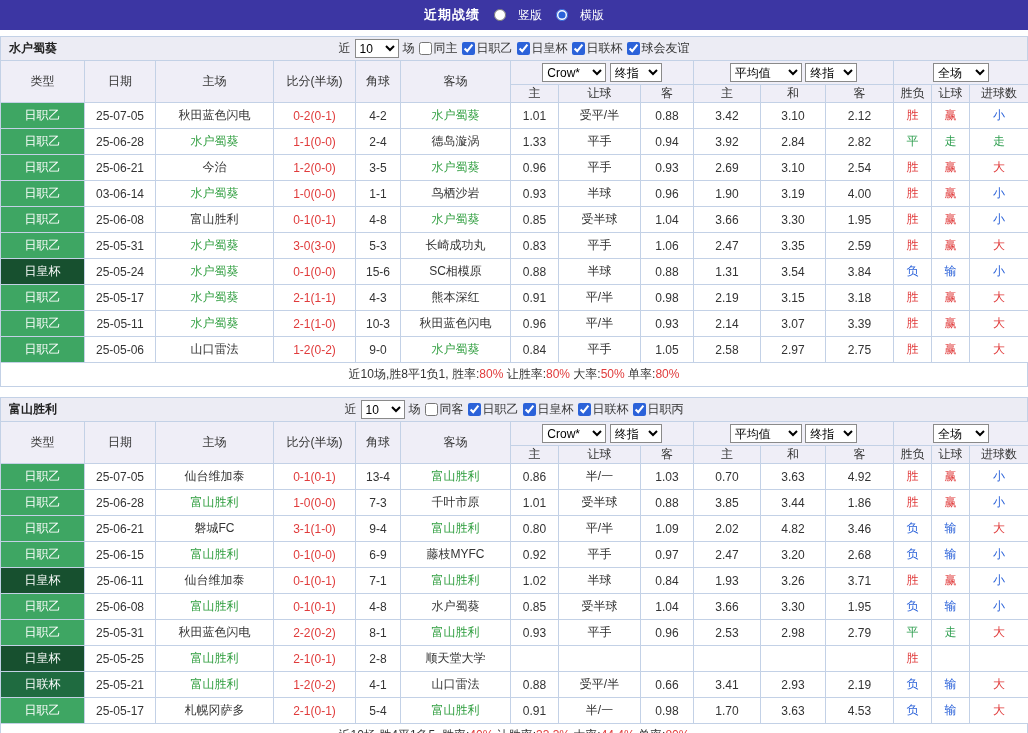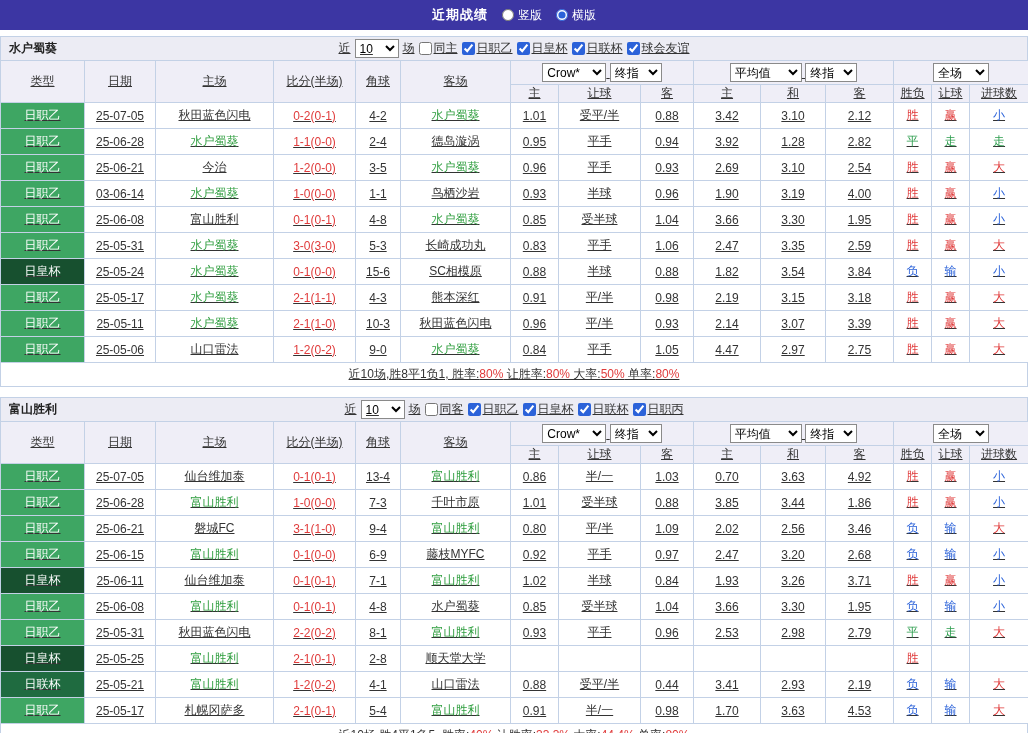--- a/index.html
+++ b/index.html
@@ -1,21 +1,21 @@
 <!DOCTYPE html>
 <html><head>
 <meta charset="utf-8">
 <style>
   html,body{margin:0;padding:0;}
   body{width:1028px;font-family:"Liberation Sans","DejaVu Sans",sans-serif;font-size:12px;color:#333;background:#fff;}
   .topbar{height:30px;background:#3c36a3;display:flex;align-items:center;justify-content:center;gap:14px;color:#fff;}
   .topbar-title{font-weight:bold;font-size:13px;letter-spacing:1px;}
-  .radio-opt{display:flex;align-items:center;gap:4px;cursor:pointer;}
+  .radio-opt{display:flex;align-items:center;gap:12px;cursor:pointer;}
   .radio-opt input{margin:0;width:12px;height:12px;accent-color:#2b62d9;}
-  .block{margin-top:6px;text-decoration:underline;}
+  .block{margin-top:6px;}
   .block + .block{margin-top:10px;}
   .section-bar{position:relative;height:23px;background:#ececf4;border:1px solid #c3d1e6;border-bottom:none;display:flex;align-items:center;}
   .team-name{position:absolute;left:8px;font-weight:bold;color:#222;}
   .filters{margin:0 auto;display:flex;align-items:center;gap:4px;}
   .filters label{display:flex;align-items:center;gap:2px;cursor:pointer;}
   .filters input[type=checkbox]{width:13px;height:13px;margin:0;accent-color:#2b62d9;}
   select{font-size:12px;height:19px;border:1px solid #8a8a8a;background:#fff;}
   .sel-count{width:44px;}
   .sel-src{width:64px;}
   .sel-time{width:52px;}
@@ -147,25 +147,25 @@
           <td style="color: rgb(224, 59, 59);">赢</td>
           <td style="color: rgb(43, 98, 217);">小</td>
         </tr>
         <tr>
           <td class="type" style="background: rgb(62, 166, 99);">日职乙</td>
           <td>25-06-28</td>
           <td class="team focus">水户蜀葵</td>
           <td class="score">1-1(0-0)</td>
           <td>2-4</td>
           <td class="team">德岛漩涡</td>
-          <td>0.95</td>
+          <td>1.33</td>
           <td>平手</td>
           <td>0.94</td>
           <td>3.92</td>
-          <td>1.28</td>
+          <td>2.84</td>
           <td>2.82</td>
           <td style="color: rgb(46, 158, 79);">平</td>
           <td style="color: rgb(46, 158, 79);">走</td>
           <td style="color: rgb(46, 158, 79);">走</td>
         </tr>
         <tr>
           <td class="type" style="background: rgb(62, 166, 99);">日职乙</td>
           <td>25-06-21</td>
           <td class="team">今治</td>
           <td class="score">1-2(0-0)</td>
@@ -235,21 +235,21 @@
         <tr>
           <td class="type" style="background: rgb(23, 80, 47);">日皇杯</td>
           <td>25-05-24</td>
           <td class="team focus">水户蜀葵</td>
           <td class="score">0-1(0-0)</td>
           <td>15-6</td>
           <td class="team">SC相模原</td>
           <td>0.88</td>
           <td>半球</td>
           <td>0.88</td>
-          <td>1.82</td>
+          <td>1.31</td>
           <td>3.54</td>
           <td>3.84</td>
           <td style="color: rgb(43, 98, 217);">负</td>
           <td style="color: rgb(43, 98, 217);">输</td>
           <td style="color: rgb(43, 98, 217);">小</td>
         </tr>
         <tr>
           <td class="type" style="background: rgb(62, 166, 99);">日职乙</td>
           <td>25-05-17</td>
           <td class="team focus">水户蜀葵</td>
@@ -286,21 +286,21 @@
         <tr>
           <td class="type" style="background: rgb(62, 166, 99);">日职乙</td>
           <td>25-05-06</td>
           <td class="team">山口雷法</td>
           <td class="score">1-2(0-2)</td>
           <td>9-0</td>
           <td class="team focus">水户蜀葵</td>
           <td>0.84</td>
           <td>平手</td>
           <td>1.05</td>
-          <td>4.47</td>
+          <td>2.58</td>
           <td>2.97</td>
           <td>2.75</td>
           <td style="color: rgb(224, 59, 59);">胜</td>
           <td style="color: rgb(224, 59, 59);">赢</td>
           <td style="color: rgb(224, 59, 59);">大</td>
         </tr>
       </tbody>
   </table>
   <div class="foot"><span style="color: rgb(51, 51, 51);">近10场,胜8平1负1, 胜率:</span><span style="color: rgb(224, 59, 59);">80%</span><span style="color: rgb(51, 51, 51);"> 让胜率:</span><span style="color: rgb(224, 59, 59);">80%</span><span style="color: rgb(51, 51, 51);"> 大率:</span><span style="color: rgb(224, 59, 59);">50%</span><span style="color: rgb(51, 51, 51);"> 单率:</span><span style="color: rgb(224, 59, 59);">80%</span></div>
 </section>
@@ -425,21 +425,21 @@
           <td class="type" style="background: rgb(62, 166, 99);">日职乙</td>
           <td>25-06-21</td>
           <td class="team">磐城FC</td>
           <td class="score">3-1(1-0)</td>
           <td>9-4</td>
           <td class="team focus">富山胜利</td>
           <td>0.80</td>
           <td>平/半</td>
           <td>1.09</td>
           <td>2.02</td>
-          <td>2.56</td>
+          <td>4.82</td>
           <td>3.46</td>
           <td style="color: rgb(43, 98, 217);">负</td>
           <td style="color: rgb(43, 98, 217);">输</td>
           <td style="color: rgb(224, 59, 59);">大</td>
         </tr>
         <tr>
           <td class="type" style="background: rgb(62, 166, 99);">日职乙</td>
           <td>25-06-15</td>
           <td class="team focus">富山胜利</td>
           <td class="score">0-1(0-0)</td>
@@ -525,21 +525,21 @@
         </tr>
         <tr>
           <td class="type" style="background: rgb(31, 107, 64);">日联杯</td>
           <td>25-05-21</td>
           <td class="team focus">富山胜利</td>
           <td class="score">1-2(0-2)</td>
           <td>4-1</td>
           <td class="team">山口雷法</td>
           <td>0.88</td>
           <td>受平/半</td>
-          <td>0.44</td>
+          <td>0.66</td>
           <td>3.41</td>
           <td>2.93</td>
           <td>2.19</td>
           <td style="color: rgb(43, 98, 217);">负</td>
           <td style="color: rgb(43, 98, 217);">输</td>
           <td style="color: rgb(224, 59, 59);">大</td>
         </tr>
         <tr>
           <td class="type" style="background: rgb(62, 166, 99);">日职乙</td>
           <td>25-05-17</td>

